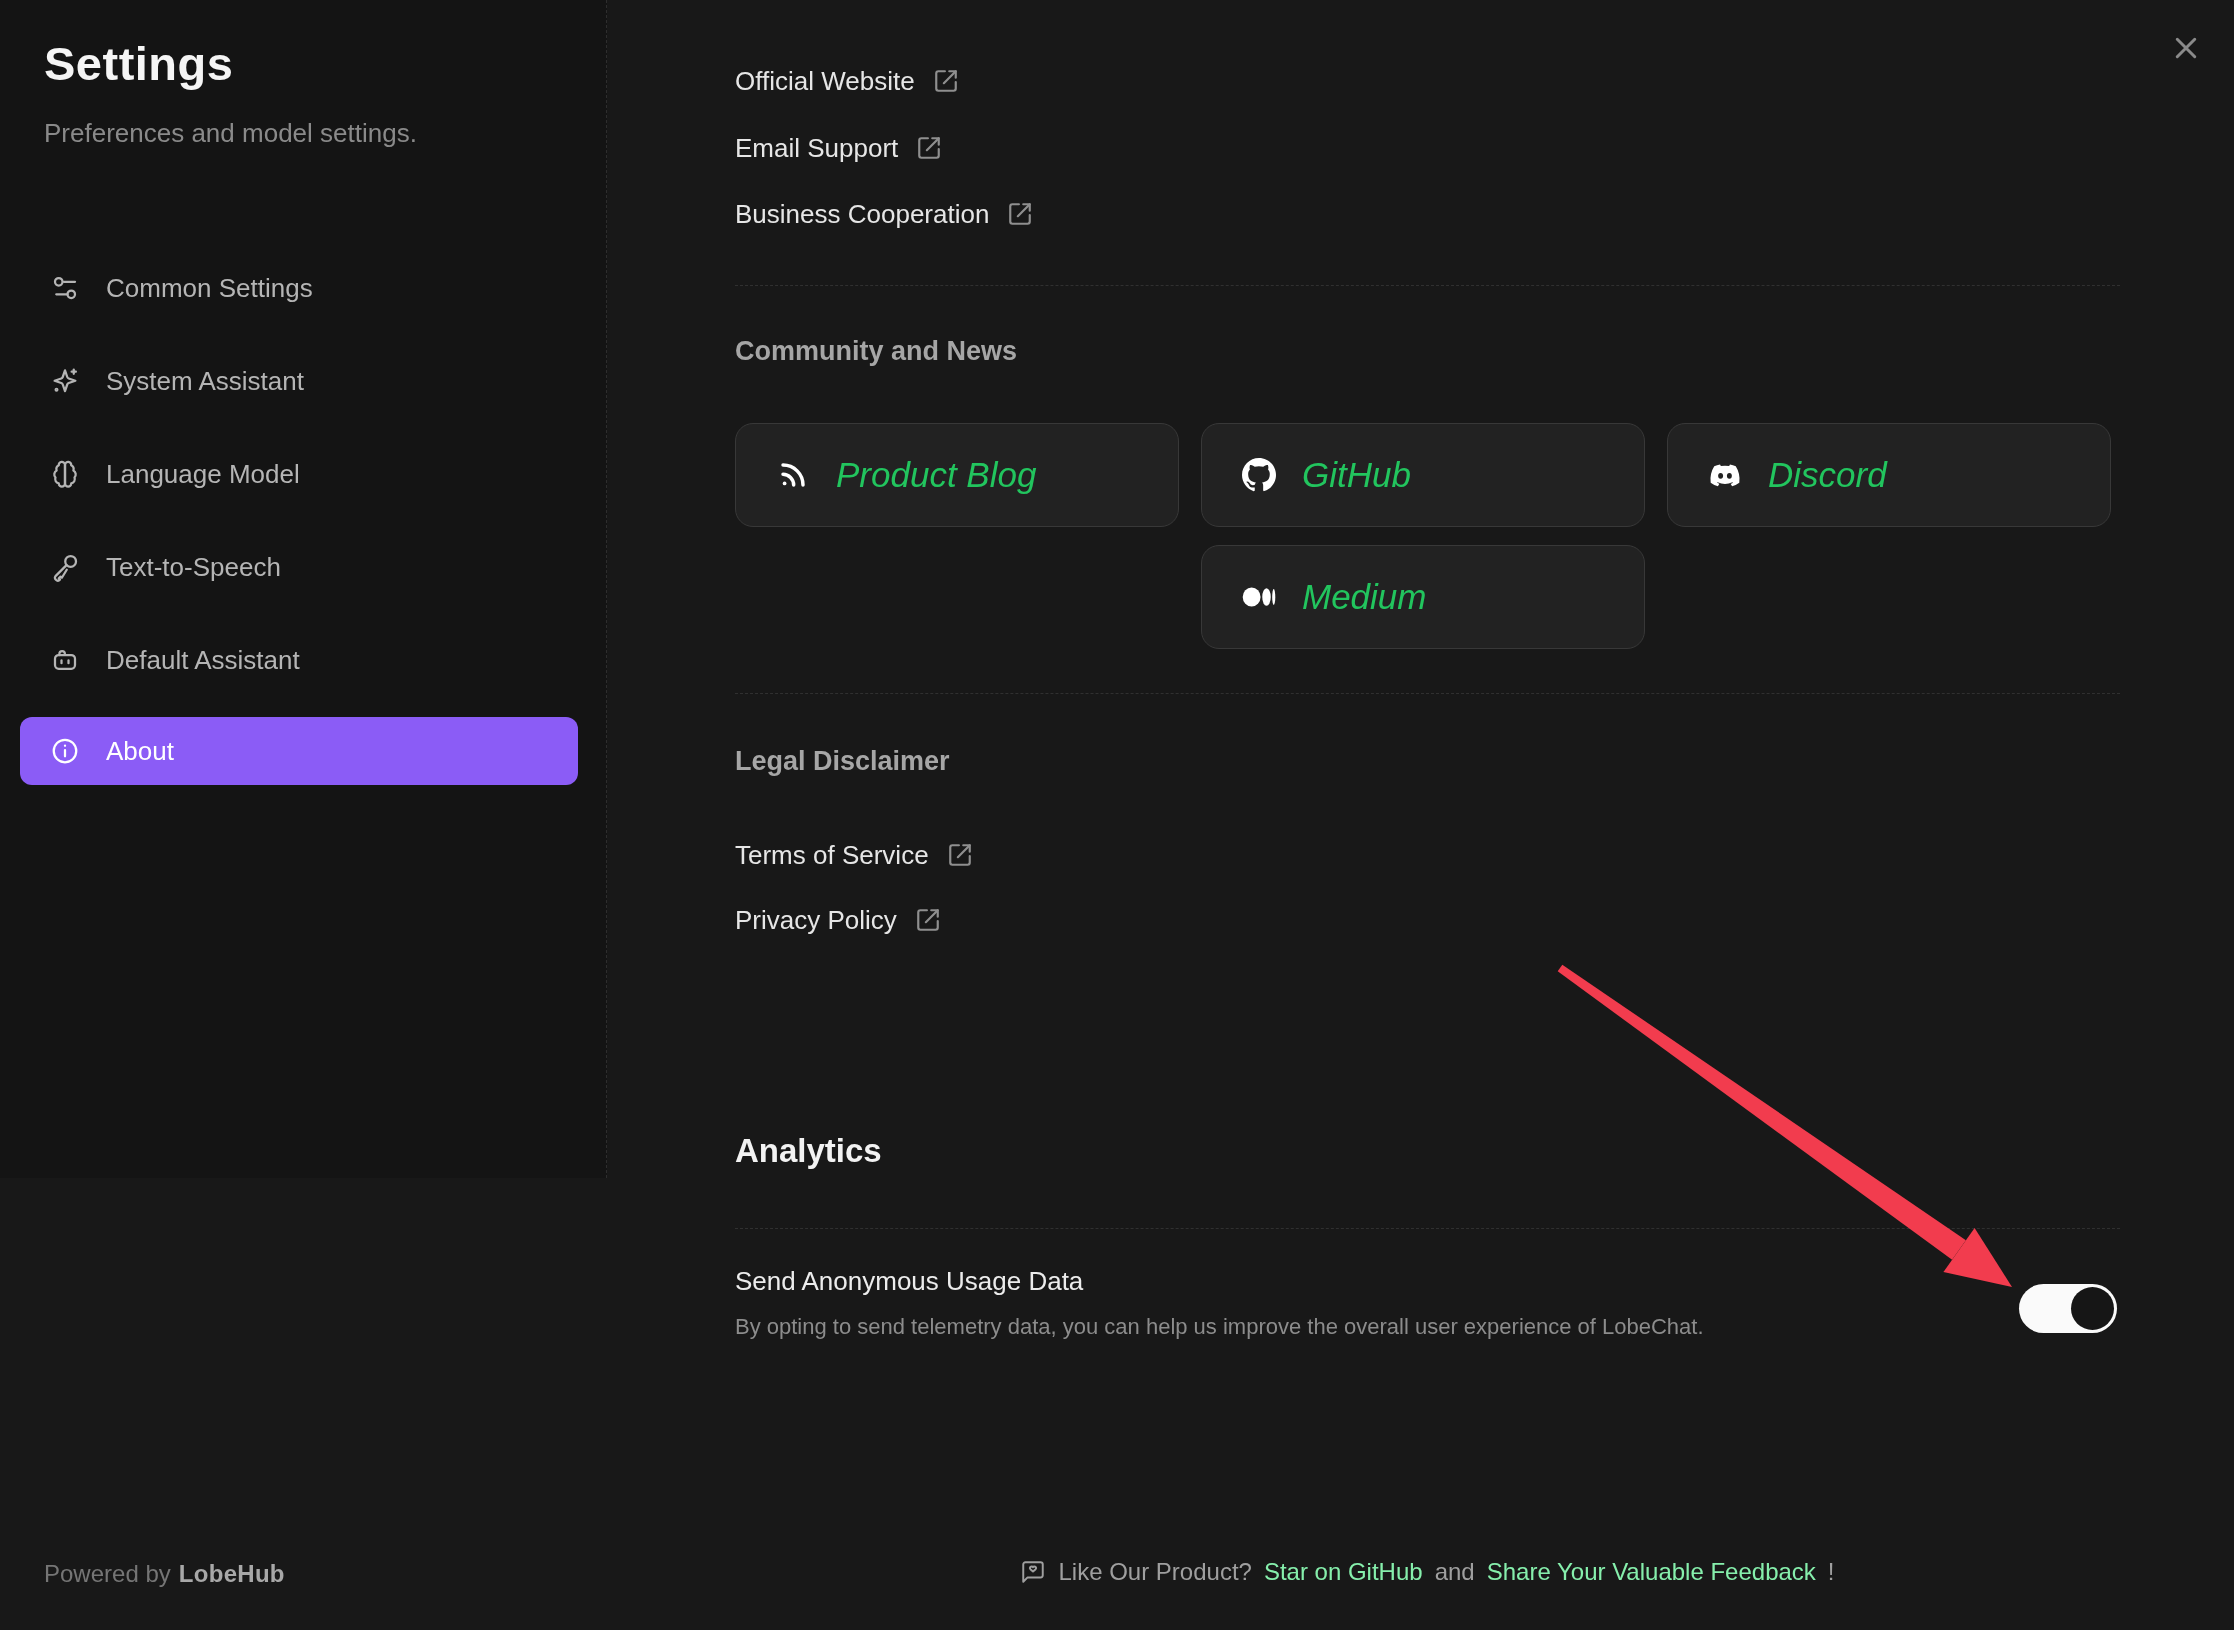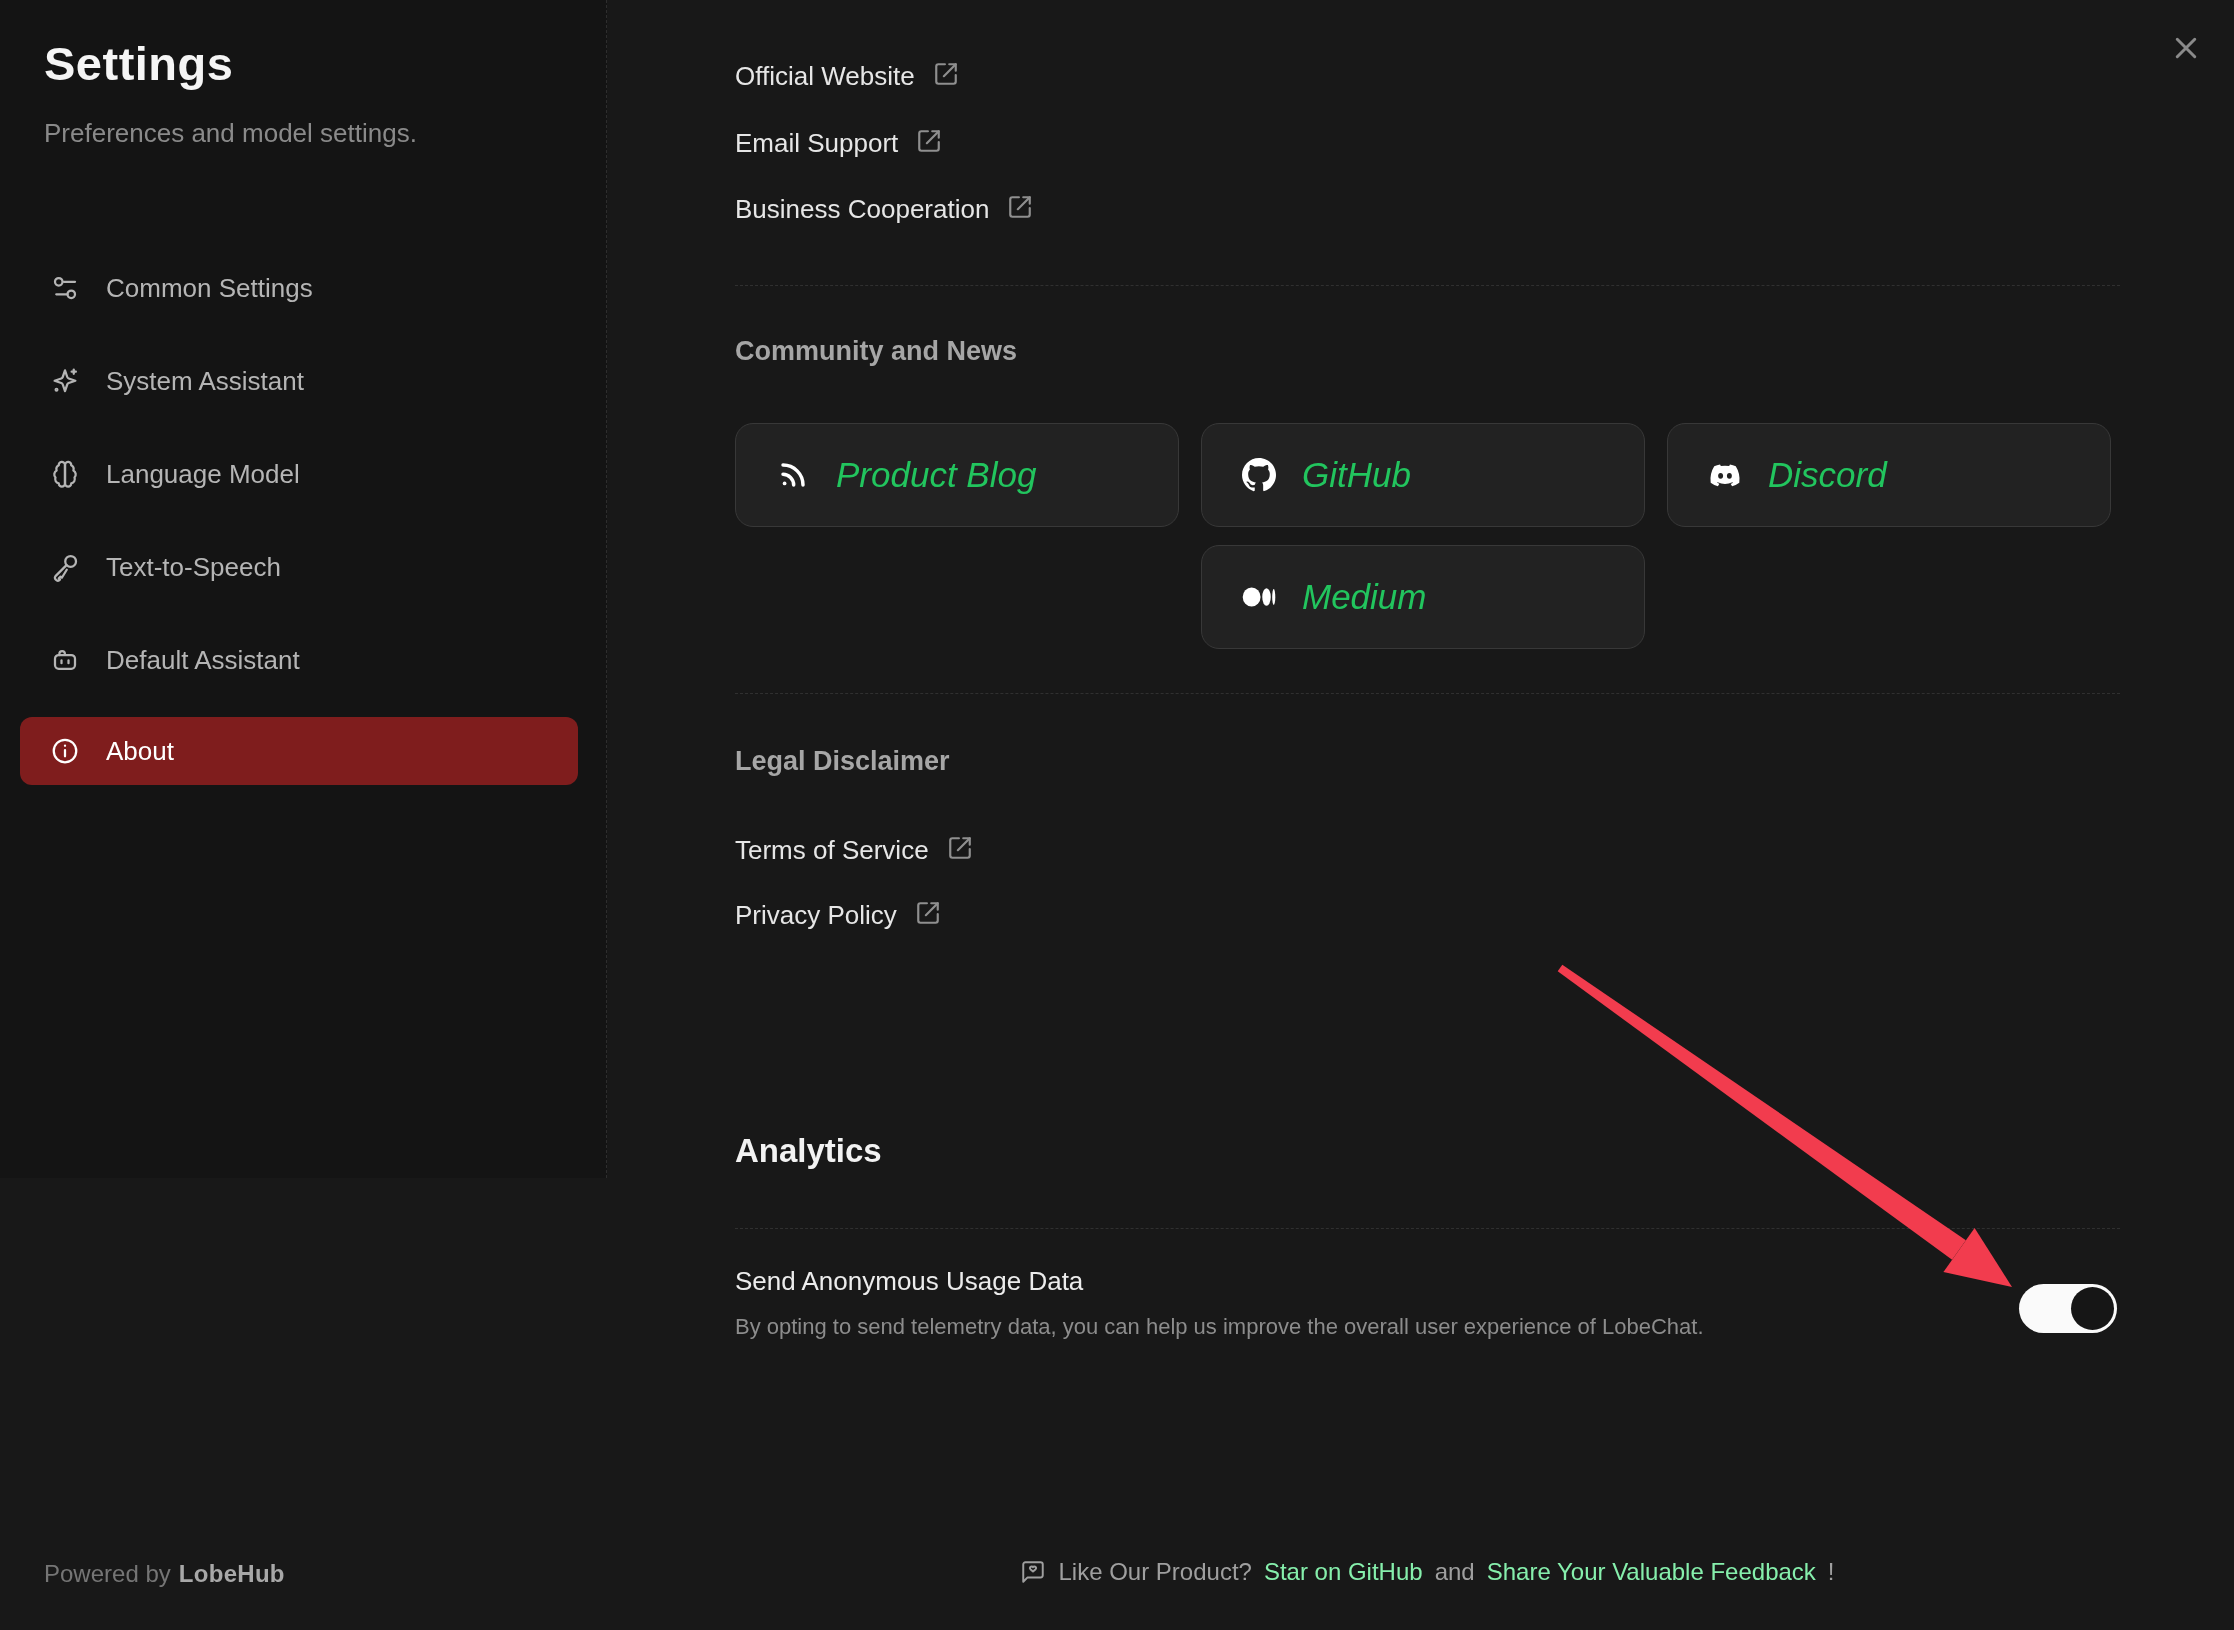--- a/index.html
+++ b/index.html
@@ -15,31 +15,31 @@
     background:#141414; border-right:1px dashed #2e2e2e;
   }
   .sb-title { position:absolute; left:44px; top:36px; font-size:47px; font-weight:700; color:#f5f5f5; letter-spacing:.5px; }
   .sb-subtitle { position:absolute; left:44px; top:118px; font-size:26px; color:#8a8a8a; }
   .sb-nav { position:absolute; left:20px; top:254px; width:558px; }
   .sb-item {
     position:absolute; left:0; width:558px; height:68px;
     display:flex; align-items:center; padding-left:30px;
     border-radius:12px; color:#b5b5b5; cursor:pointer;
   }
-  .sb-item.active { background:#7f1d1d; color:#ffffff; }
+  .sb-item.active { background:#8b5cf6; color:#ffffff; }
   .sb-item .icn { width:30px; height:30px; flex:0 0 30px; display:flex; align-items:center; justify-content:center; }
   .sb-item .icn svg { width:30px; height:30px; stroke:currentColor; fill:none; stroke-width:1.8; stroke-linecap:round; stroke-linejoin:round; }
   .sb-item .lbl { margin-left:26px; font-size:26px; }
   .sb-footer { position:absolute; left:44px; top:1560px; font-size:24px; color:#757575; }
   .sb-footer b { color:#a8a8a8; font-weight:700; margin-left:8px; letter-spacing:.3px; }
   
   .main { position:absolute; left:608px; top:0; width:1626px; height:1630px; overflow:hidden; }
   .content { position:absolute; left:127px; top:0; width:1385px; height:1630px; }
   .group-title-clipped { position:absolute; left:0; top:-34px; font-size:33px; font-weight:700; color:#ededed; }
-  .link-row { position:absolute; left:0; height:40px; display:flex; align-items:flex-start; gap:18px; cursor:pointer; }
+  .link-row { position:absolute; left:0; height:40px; display:flex; align-items:center; gap:18px; cursor:pointer; }
   .link-row .txt { font-size:26px; color:#e6e6e6; }
   .link-row .ext { width:26px; height:26px; }
   .link-row .ext svg { width:26px; height:26px; stroke:#8f8f8f; fill:none; stroke-width:2; stroke-linecap:round; stroke-linejoin:round; }
   .divider { position:absolute; left:0; width:1385px; border-top:1px dashed #303030; }
   .section-title { position:absolute; left:0; font-size:27px; font-weight:700; color:#a6a6a6; }
   .big-title { position:absolute; left:0; font-size:33px; font-weight:700; color:#f2f2f2; }
   .soc-btn {
     position:absolute; width:444px; height:104px; background:#222222;
     border:1px solid #383838; border-radius:18px; display:flex; align-items:center;
     padding-left:40px; gap:26px; cursor:pointer;

